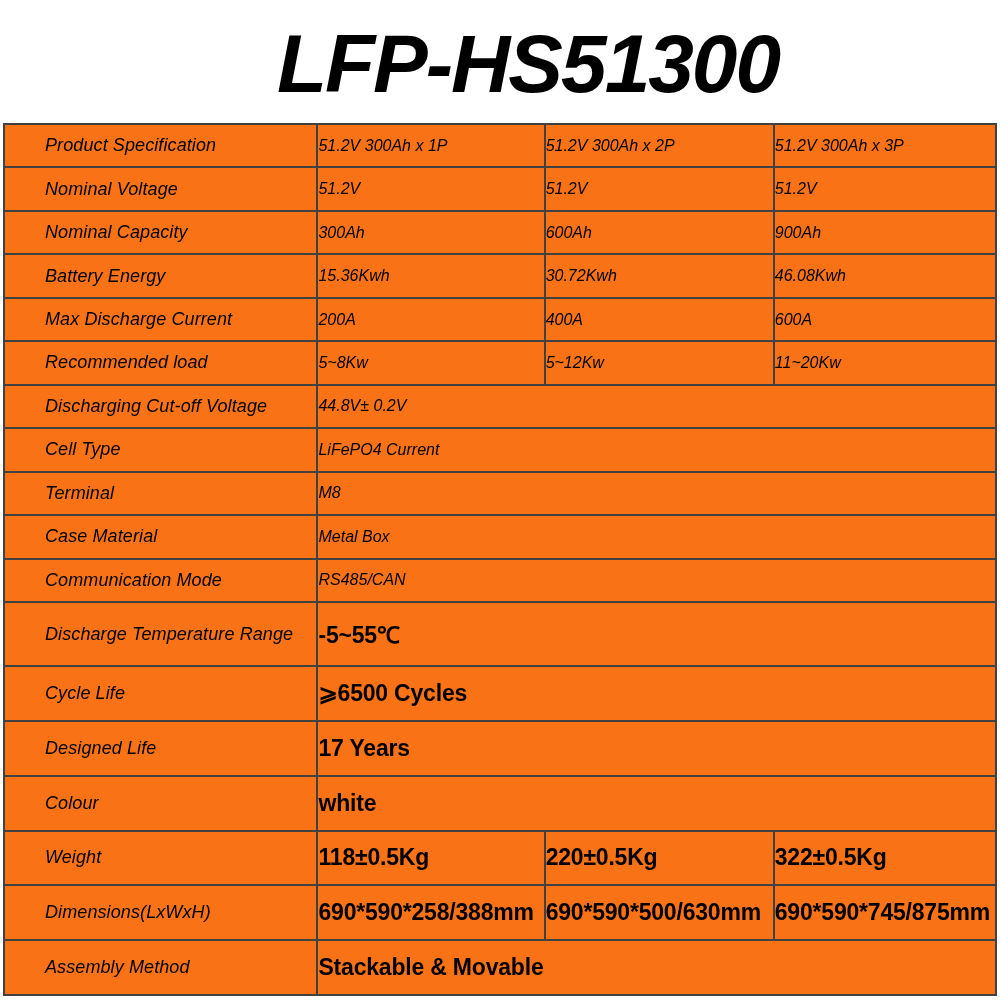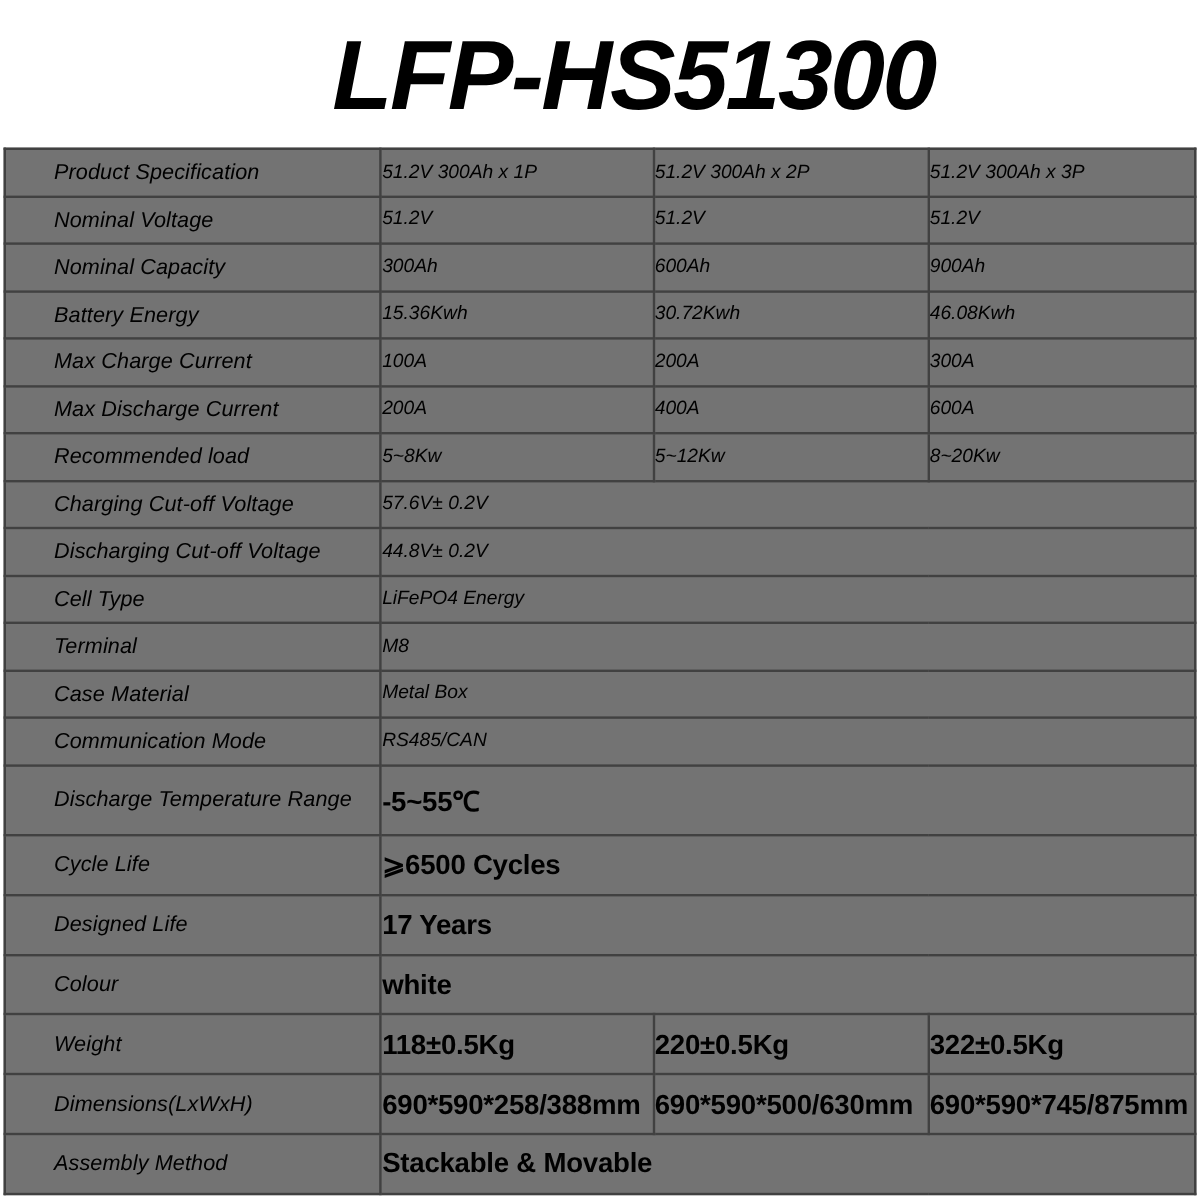--- a/index.html
+++ b/index.html
@@ -34,21 +34,21 @@
     margin-left:28px;
   }
   table.spec{
     position:absolute;
     left:3px;
     top:123px;
     width:994px;
     height:873px;
     border-collapse:collapse;
     table-layout:fixed;
-    background:#737373;
+    background:#f97316;
   }
   col.c1{width:31.6%;}
   col.c2{width:22.9%;}
   col.c3{width:23.1%;}
   col.c4{width:22.4%;}
   td{
     border:2px solid #414141;
     padding:0;
     vertical-align:middle;
     overflow:hidden;
@@ -104,48 +104,38 @@
           <td class="val">600Ah</td>
           <td class="val">900Ah</td>
         </tr>
         <tr class="italic">
           <td class="label">Battery Energy</td>
           <td class="val">15.36Kwh</td>
           <td class="val">30.72Kwh</td>
           <td class="val">46.08Kwh</td>
         </tr>
         <tr class="italic">
-          <td class="label">Max Charge Current</td>
-          <td class="val">100A</td>
-          <td class="val">200A</td>
-          <td class="val">300A</td>
-        </tr>
-        <tr class="italic">
           <td class="label">Max Discharge Current</td>
           <td class="val">200A</td>
           <td class="val">400A</td>
           <td class="val">600A</td>
         </tr>
         <tr class="italic">
           <td class="label">Recommended load</td>
           <td class="val">5~8Kw</td>
           <td class="val">5~12Kw</td>
-          <td class="val">8~20Kw</td>
-        </tr>
-        <tr class="italic">
-          <td class="label">Charging Cut-off Voltage</td>
-          <td class="val" colspan="3">57.6V± 0.2V</td>
+          <td class="val">11~20Kw</td>
         </tr>
         <tr class="italic">
           <td class="label">Discharging Cut-off Voltage</td>
           <td class="val" colspan="3">44.8V± 0.2V</td>
         </tr>
         <tr class="italic">
           <td class="label">Cell Type</td>
-          <td class="val" colspan="3">LiFePO4 Energy</td>
+          <td class="val" colspan="3">LiFePO4 Current</td>
         </tr>
         <tr class="italic">
           <td class="label">Terminal</td>
           <td class="val" colspan="3">M8</td>
         </tr>
         <tr class="italic">
           <td class="label">Case Material</td>
           <td class="val" colspan="3">Metal Box</td>
         </tr>
         <tr class="italic">

